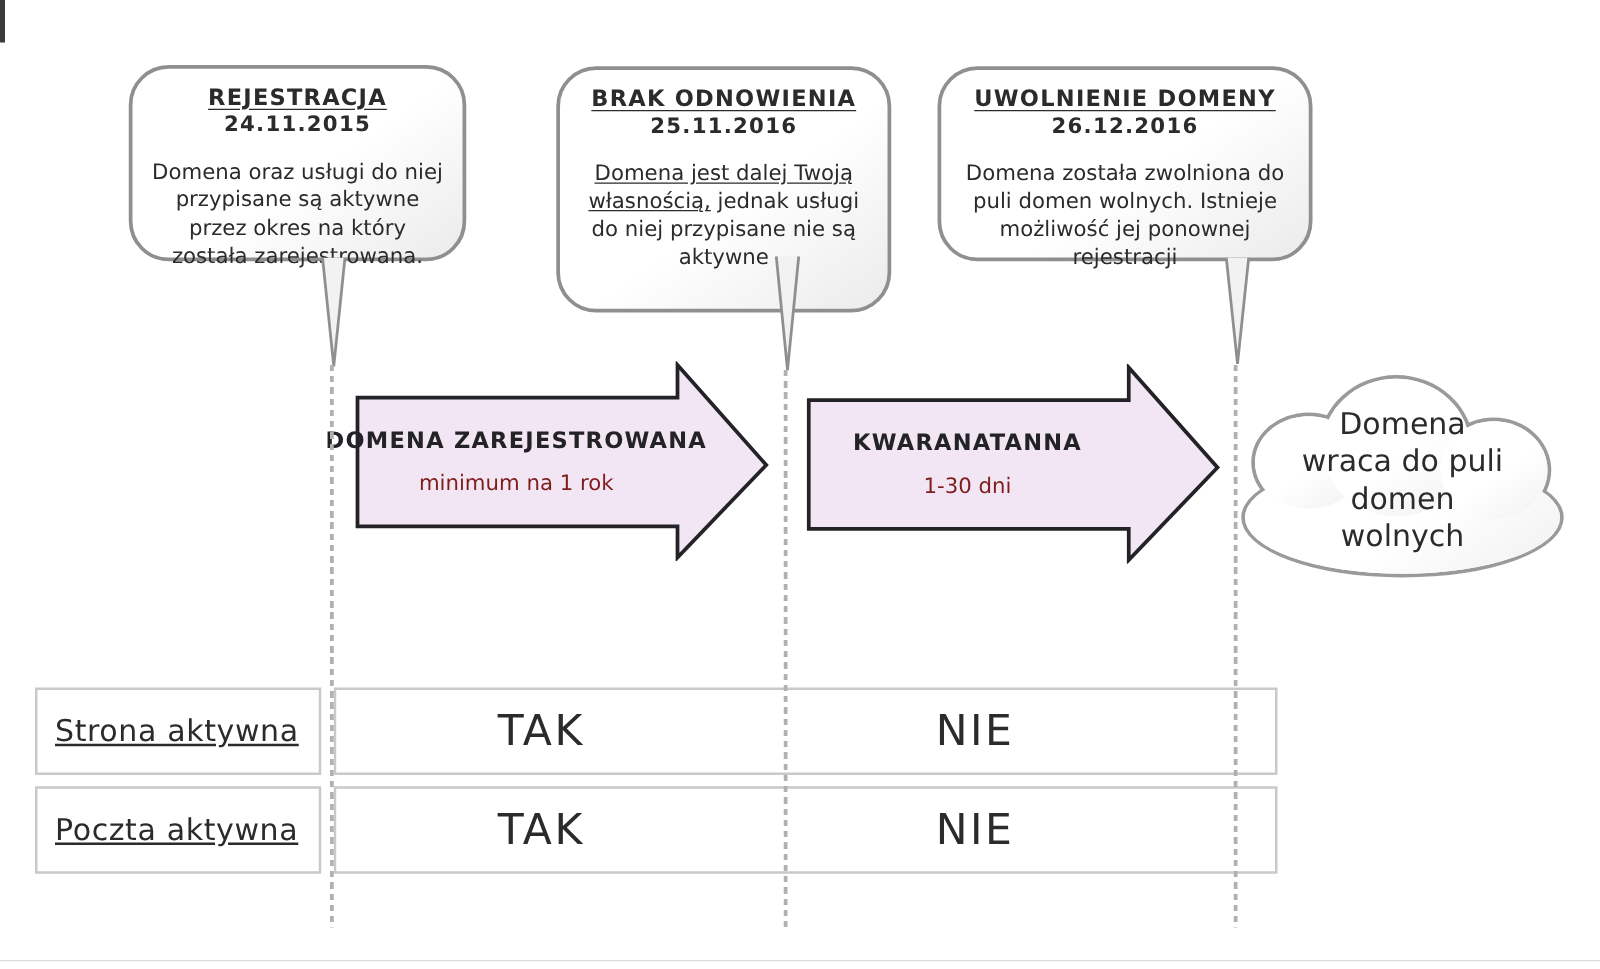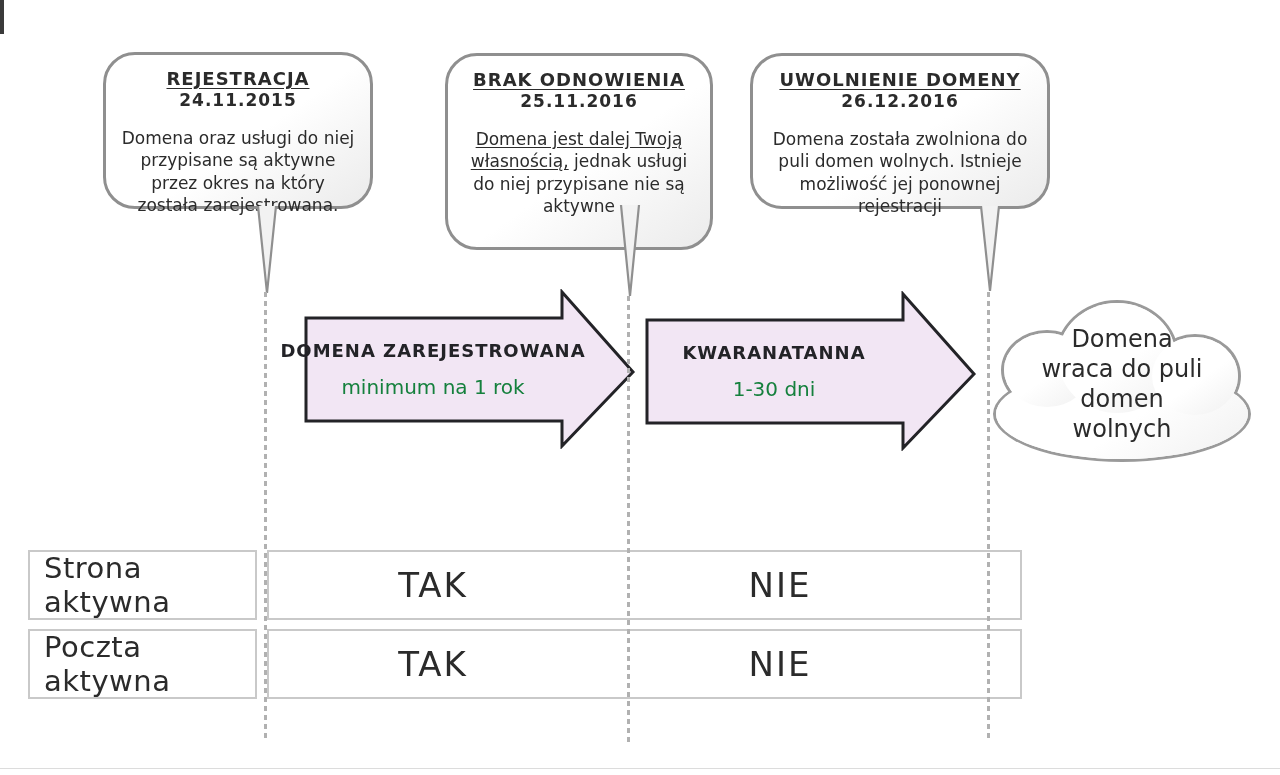--- a/index.html
+++ b/index.html
@@ -48,38 +48,38 @@
   .cloud .f { position:absolute; background:linear-gradient(145deg,#ffffff 55%,#f0f0f0); border-radius:50%; }
   .cloud .txt {
     position:absolute; inset:0; display:flex; align-items:center; justify-content:center;
     text-align:center; font-size:24px; line-height:1.25; z-index:4; font-weight:500;
   }
   .c1 .txt span { width:140px; }
   .c2 .txt span { width:180px; padding-top:6px; }
 
   
   .arrow { position:absolute; z-index:8; }
-  .a1 { left:304px; top:289px; width:332px; height:160px; }
+  .a1 { left:284px; top:289px; width:332px; height:160px; }
   .a2 { left:645px; top:291px; width:332px; height:160px; }
   .arrow-label {
     position:absolute; left:0; top:0; width:258px; height:160px;
     display:flex; flex-direction:column; align-items:center; justify-content:center; gap:14px;
   }
   .arrow-title { font-size:18px; font-weight:bold; letter-spacing:1px; color:#232327; white-space:nowrap; }
-  .arrow-sub   { font-size:20px; color:#15803d; }
+  .arrow-sub   { font-size:17px; color:#7f1d1d; }
 
   
   .cell { position:absolute; box-sizing:border-box; border:2px solid #c9c9c9; background:#fff; z-index:5; }
   .lab1 { left:28px; top:550px; width:229px; height:70px; }
   .lab2 { left:28px; top:629px; width:229px; height:70px; }
   .val1 { left:267px; top:550px; width:755px; height:70px; }
   .val2 { left:267px; top:629px; width:755px; height:70px; }
   .row-label {
     position:absolute; left:14px; top:0; height:100%;
-    display:flex; align-items:center; font-size:29px; letter-spacing:0.5px;
+    display:flex; align-items:center; font-size:24px; letter-spacing:0.5px;text-decoration:underline;
   }
   .vspan { position:absolute; top:0; height:100%; display:flex; align-items:center; justify-content:center;
            font-size:34px; letter-spacing:2px; font-weight:500; }
   .seg-yes { left:0;     width:328px; }
   .seg-no  { left:361px; width:300px; }
 </style>
 </head>
 <body>
 
 <div class="canvas">

